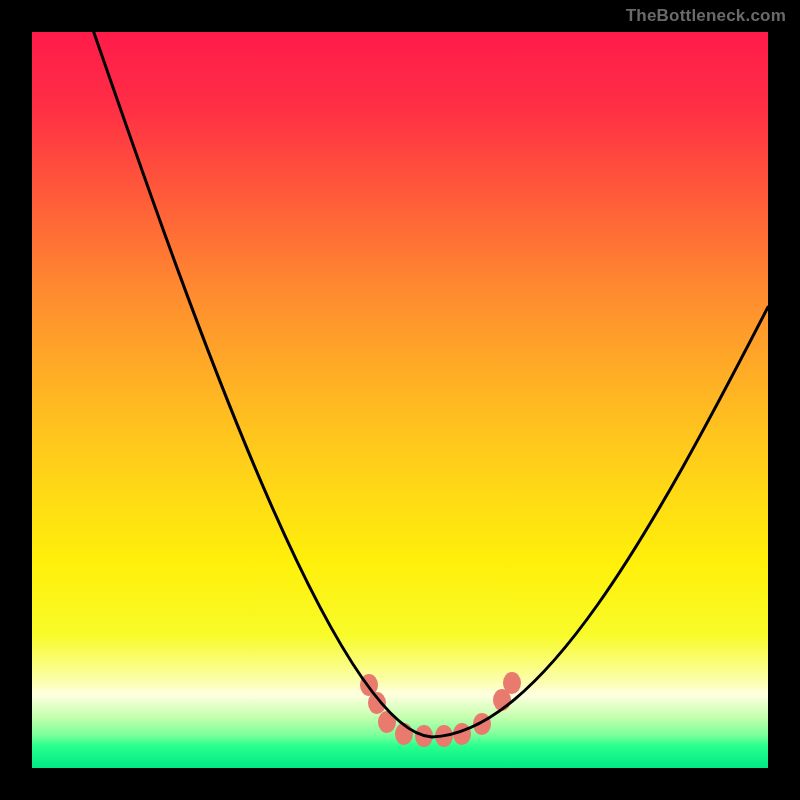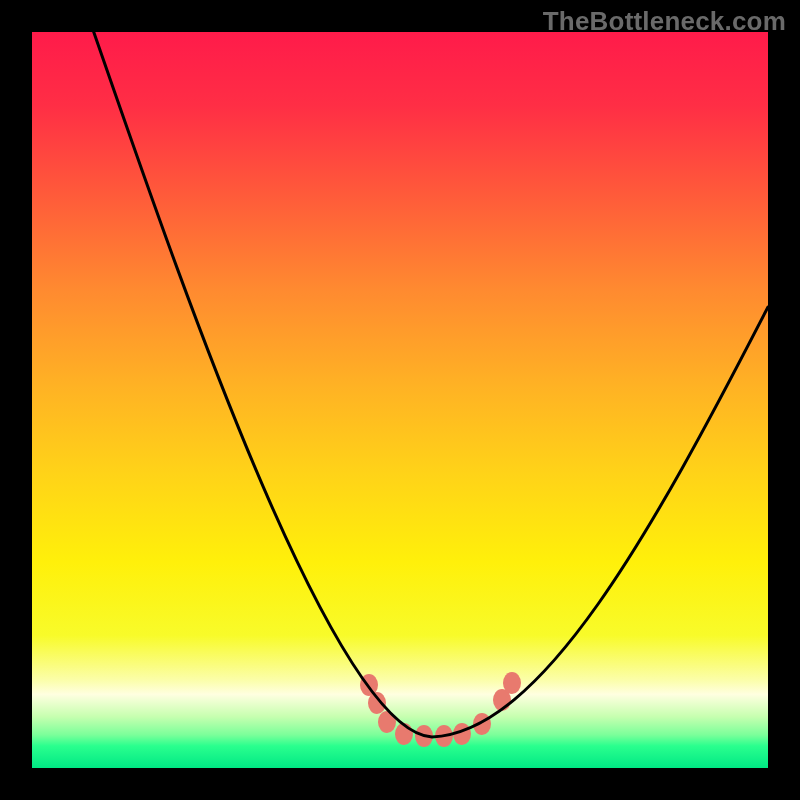--- a/index.html
+++ b/index.html
@@ -39,21 +39,21 @@
     top: 0;
     width: 100%;
     height: 100%;
     pointer-events: none;
   }
   .watermark {
     position: absolute;
     top: 6px;
     right: 14px;
     font-family: Arial, Helvetica, sans-serif;
-    font-size: 26px;
+    font-size: 17px;
     font-weight: 600;
     color: #6a6a6a;
     letter-spacing: 0.2px;
   }
 </style>
 </head>
 <body>
 
 <div class="frame">
 

